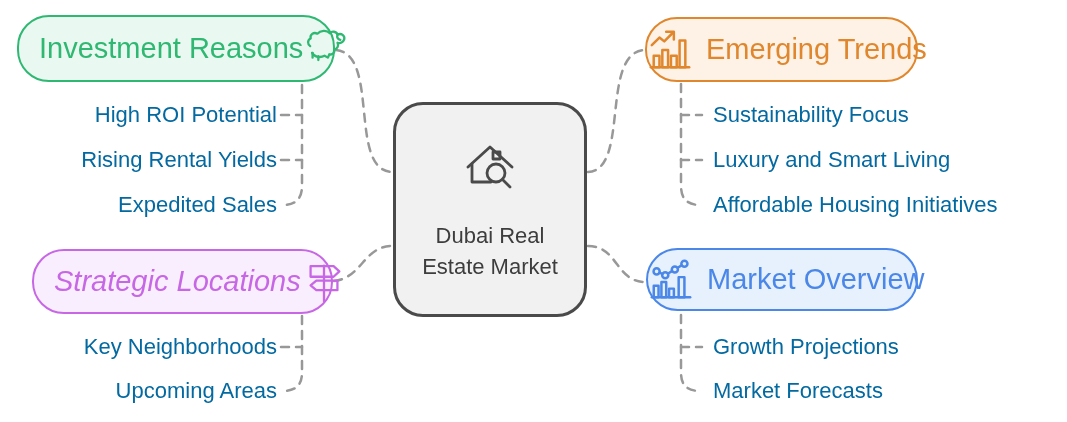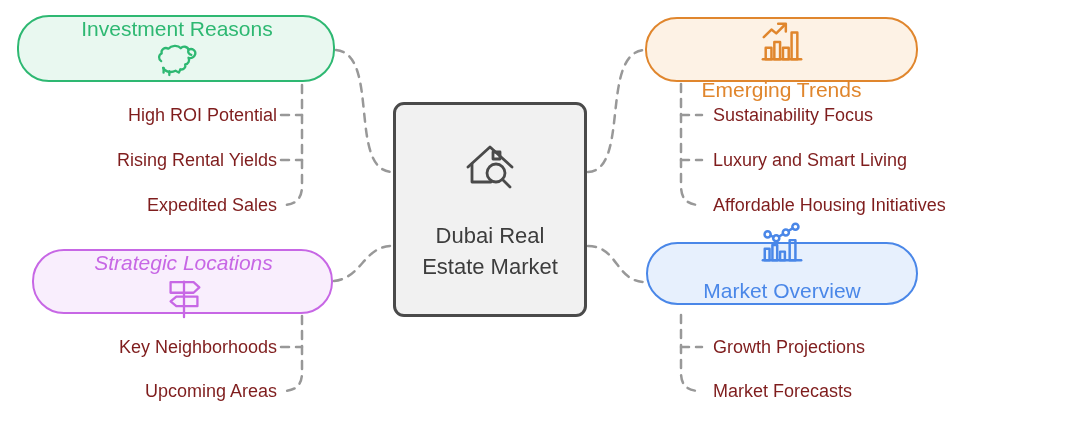--- a/index.html
+++ b/index.html
@@ -5,38 +5,38 @@
   html,body { margin:0; padding:0; background:#ffffff; }
   .stage {
     position:relative; width:1067px; height:422px; background:#ffffff;
     font-family:"Liberation Sans", sans-serif; overflow:hidden;
   }
   svg.connectors { position:absolute; left:0; top:0; pointer-events:none; }
   .conn { fill:none; stroke:#989898; stroke-width:2.5; stroke-linecap:round;
           stroke-dasharray:8 7; }
   .branch-box {
     position:absolute; display:flex; align-items:center; box-sizing:border-box;
-    border-radius:32px; border:2.5px solid; font-size:21px; white-space:nowrap;flex-direction:column;
+    border-radius:32px; border:2.5px solid; font-size:29px; white-space:nowrap;
   }
   .label-then-icon { justify-content:space-between; padding:0 18px 0 20px; }
   .icon-then-label { justify-content:flex-start; gap:13px; padding:0 0; }
   .green  { border-color:#2eb872; background:#e9f8f0; color:#2eb872; }
   .purple { border-color:#c767e5; background:#f9eefd; color:#c767e5;font-style:italic; }
   .orange { border-color:#e0862d; background:#fdf2e5; color:#e0862d; }
   .blue   { border-color:#4a87e8; background:#e7f0fd; color:#4a87e8; }
   .branch-icon { display:flex; align-items:center; }
   .leaf {
-    position:absolute; font-size:18px; color:#7f1d1d; line-height:32px;
+    position:absolute; font-size:22px; color:#0369a1; line-height:32px;
     height:32px; white-space:nowrap;
   }
   .leaf.left  { text-align:right; }
   .center-node {
     position:absolute; left:393px; top:102px; width:194px; height:215px;
     box-sizing:border-box; background:#f1f1f1; border:3px solid #4a4a4a;
-    border-radius:11px; display:flex; flex-direction:column; align-items:center;
+    border-radius:30px; display:flex; flex-direction:column; align-items:center;
     justify-content:center; gap:20px; color:#3d3d3d;
   }
   .center-label { width:152px; text-align:center; font-size:22px; line-height:31px; }
 </style>
 </head>
 <body>
 
 <div class="stage">
 
   <svg class="connectors" width="1067" height="422" viewBox="0 0 1067 422">
@@ -105,21 +105,21 @@
         <rect x="16" y="24" width="6" height="18"></rect>
         <rect x="25" y="30" width="6" height="12"></rect>
         <rect x="34" y="14" width="6" height="28"></rect>
         <path d="M5,19 L13,11 L18,15 L27,6"></path>
         <path d="M20,5 H28 V13"></path>
       </svg>
     </span>
     <span>Emerging Trends</span>
   </div>
 
-  <div class="branch-box blue icon-then-label" style="left:646px; top:242px; width:272px; height:63px;justify-content:flex-end;">
+  <div class="branch-box blue icon-then-label" style="left:646px; top:248px; width:272px; height:63px;">
     <span class="branch-icon">
       <svg width="46" height="46" viewBox="0 0 48 48" fill="none" stroke="#4a87e8" stroke-width="2.6" stroke-linecap="round" stroke-linejoin="round">
         <path d="M4,42 H44"></path>
         <rect x="6" y="30" width="5" height="12"></rect>
         <rect x="14" y="26" width="5" height="16"></rect>
         <rect x="22" y="33" width="5" height="9"></rect>
         <rect x="32" y="21" width="6" height="21"></rect>
         <circle cx="9" cy="15" r="3.2"></circle>
         <circle cx="18" cy="19" r="3.2"></circle>
         <circle cx="28" cy="13" r="3.2"></circle>

